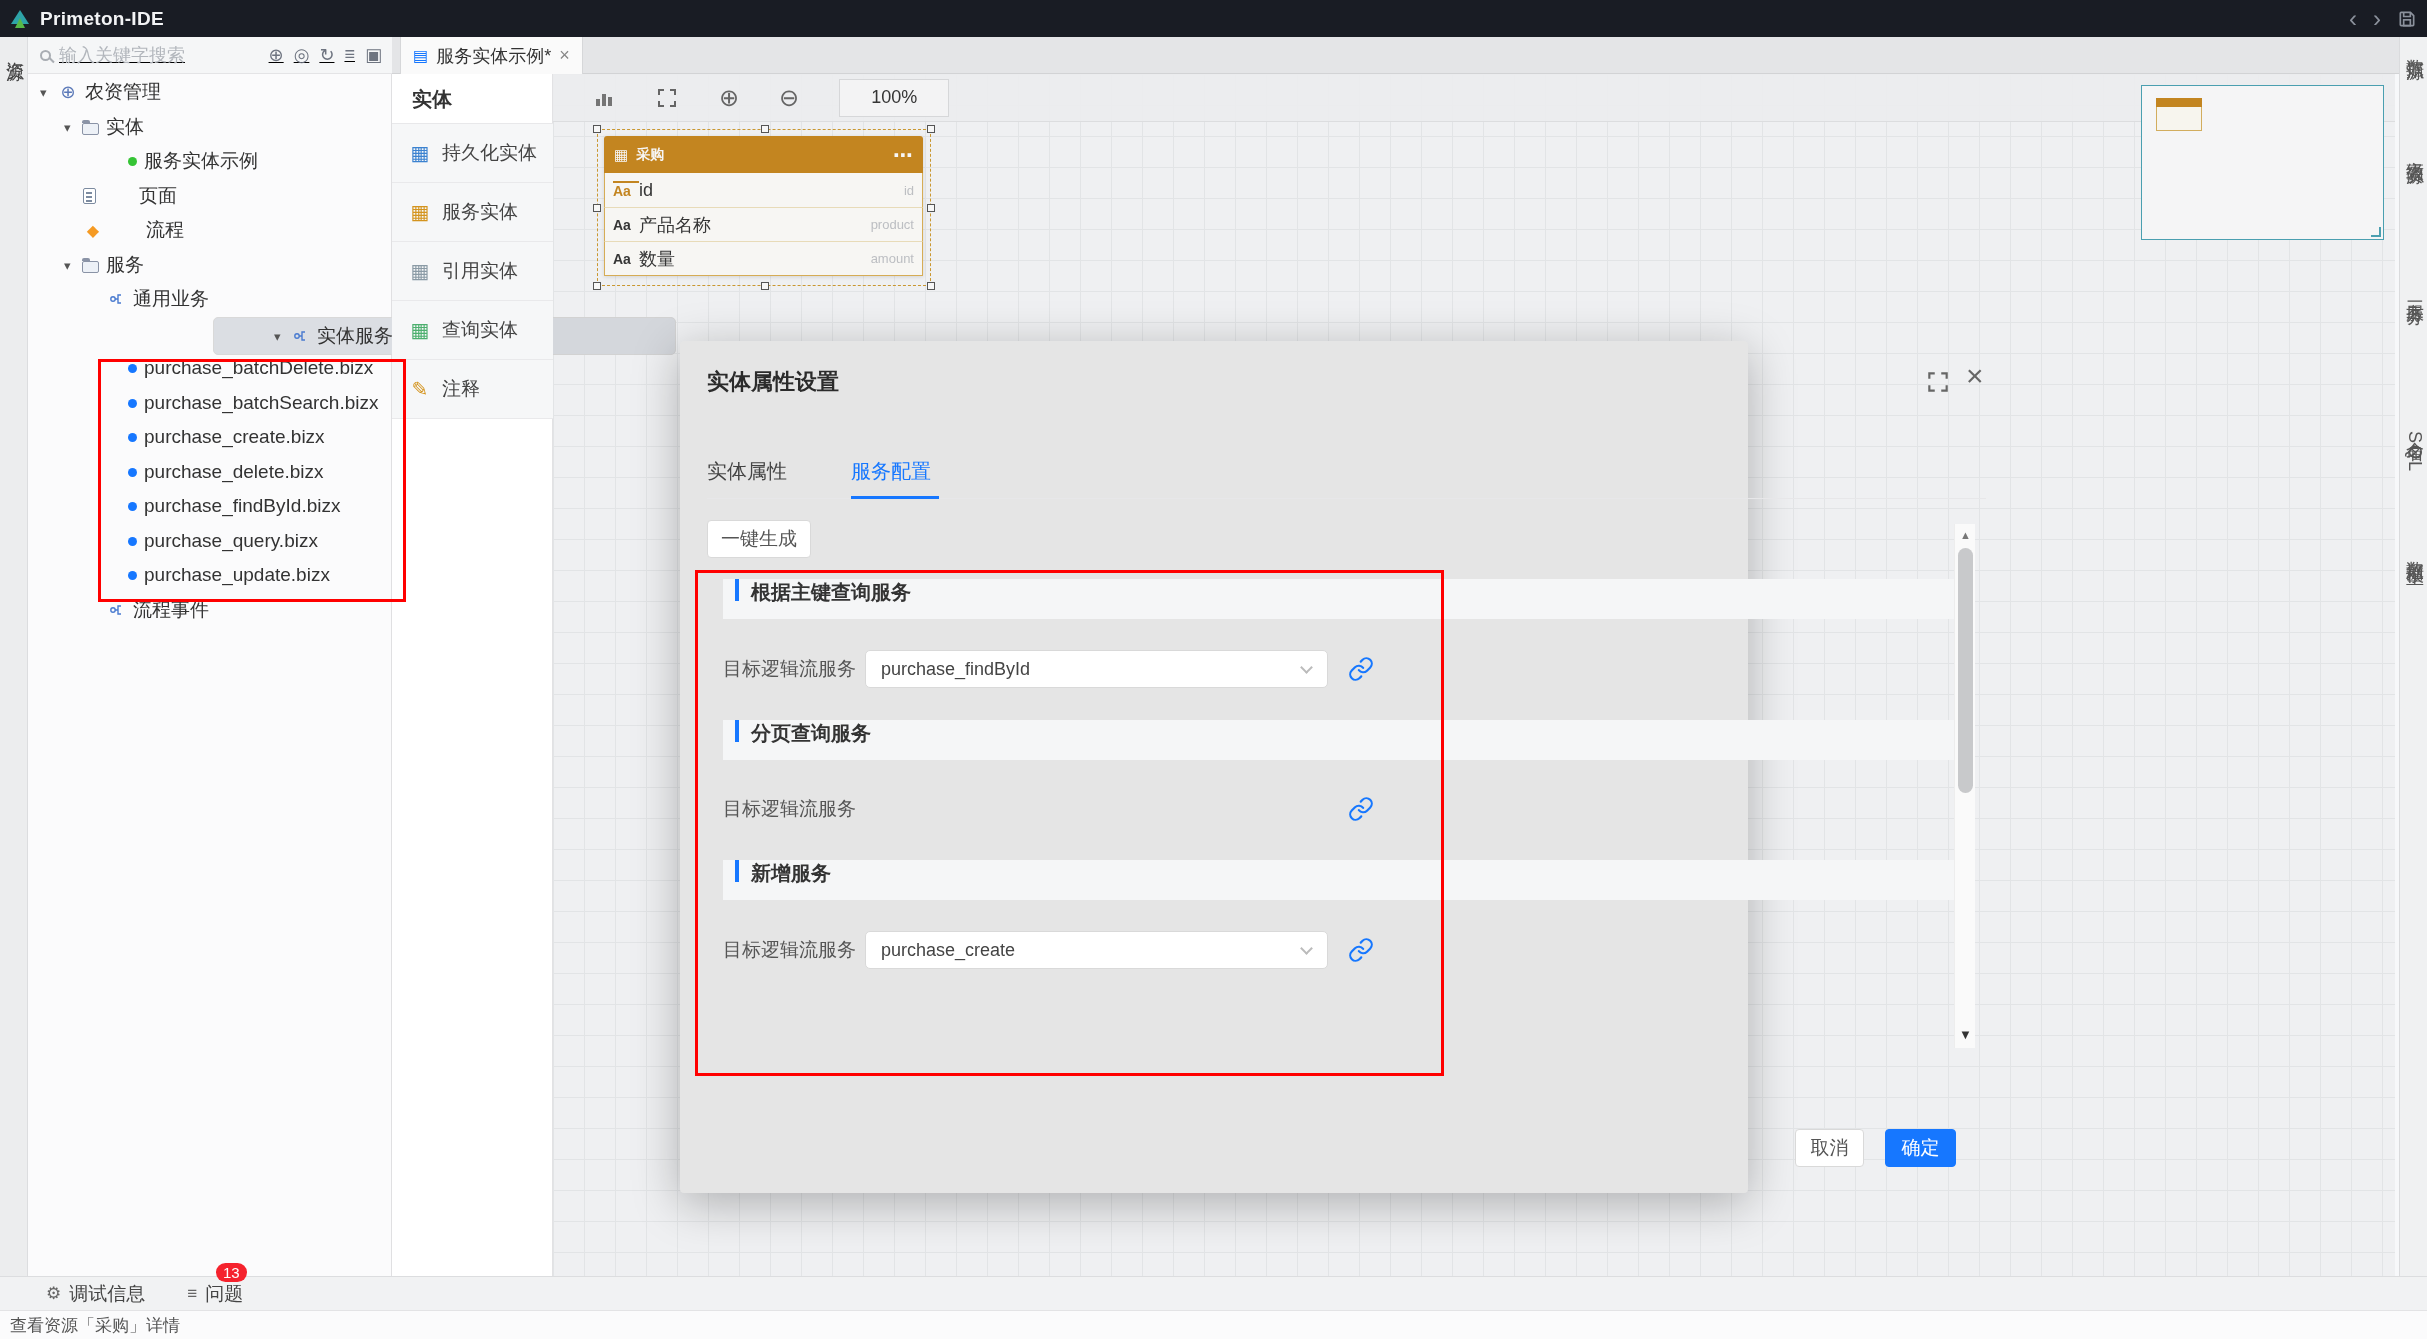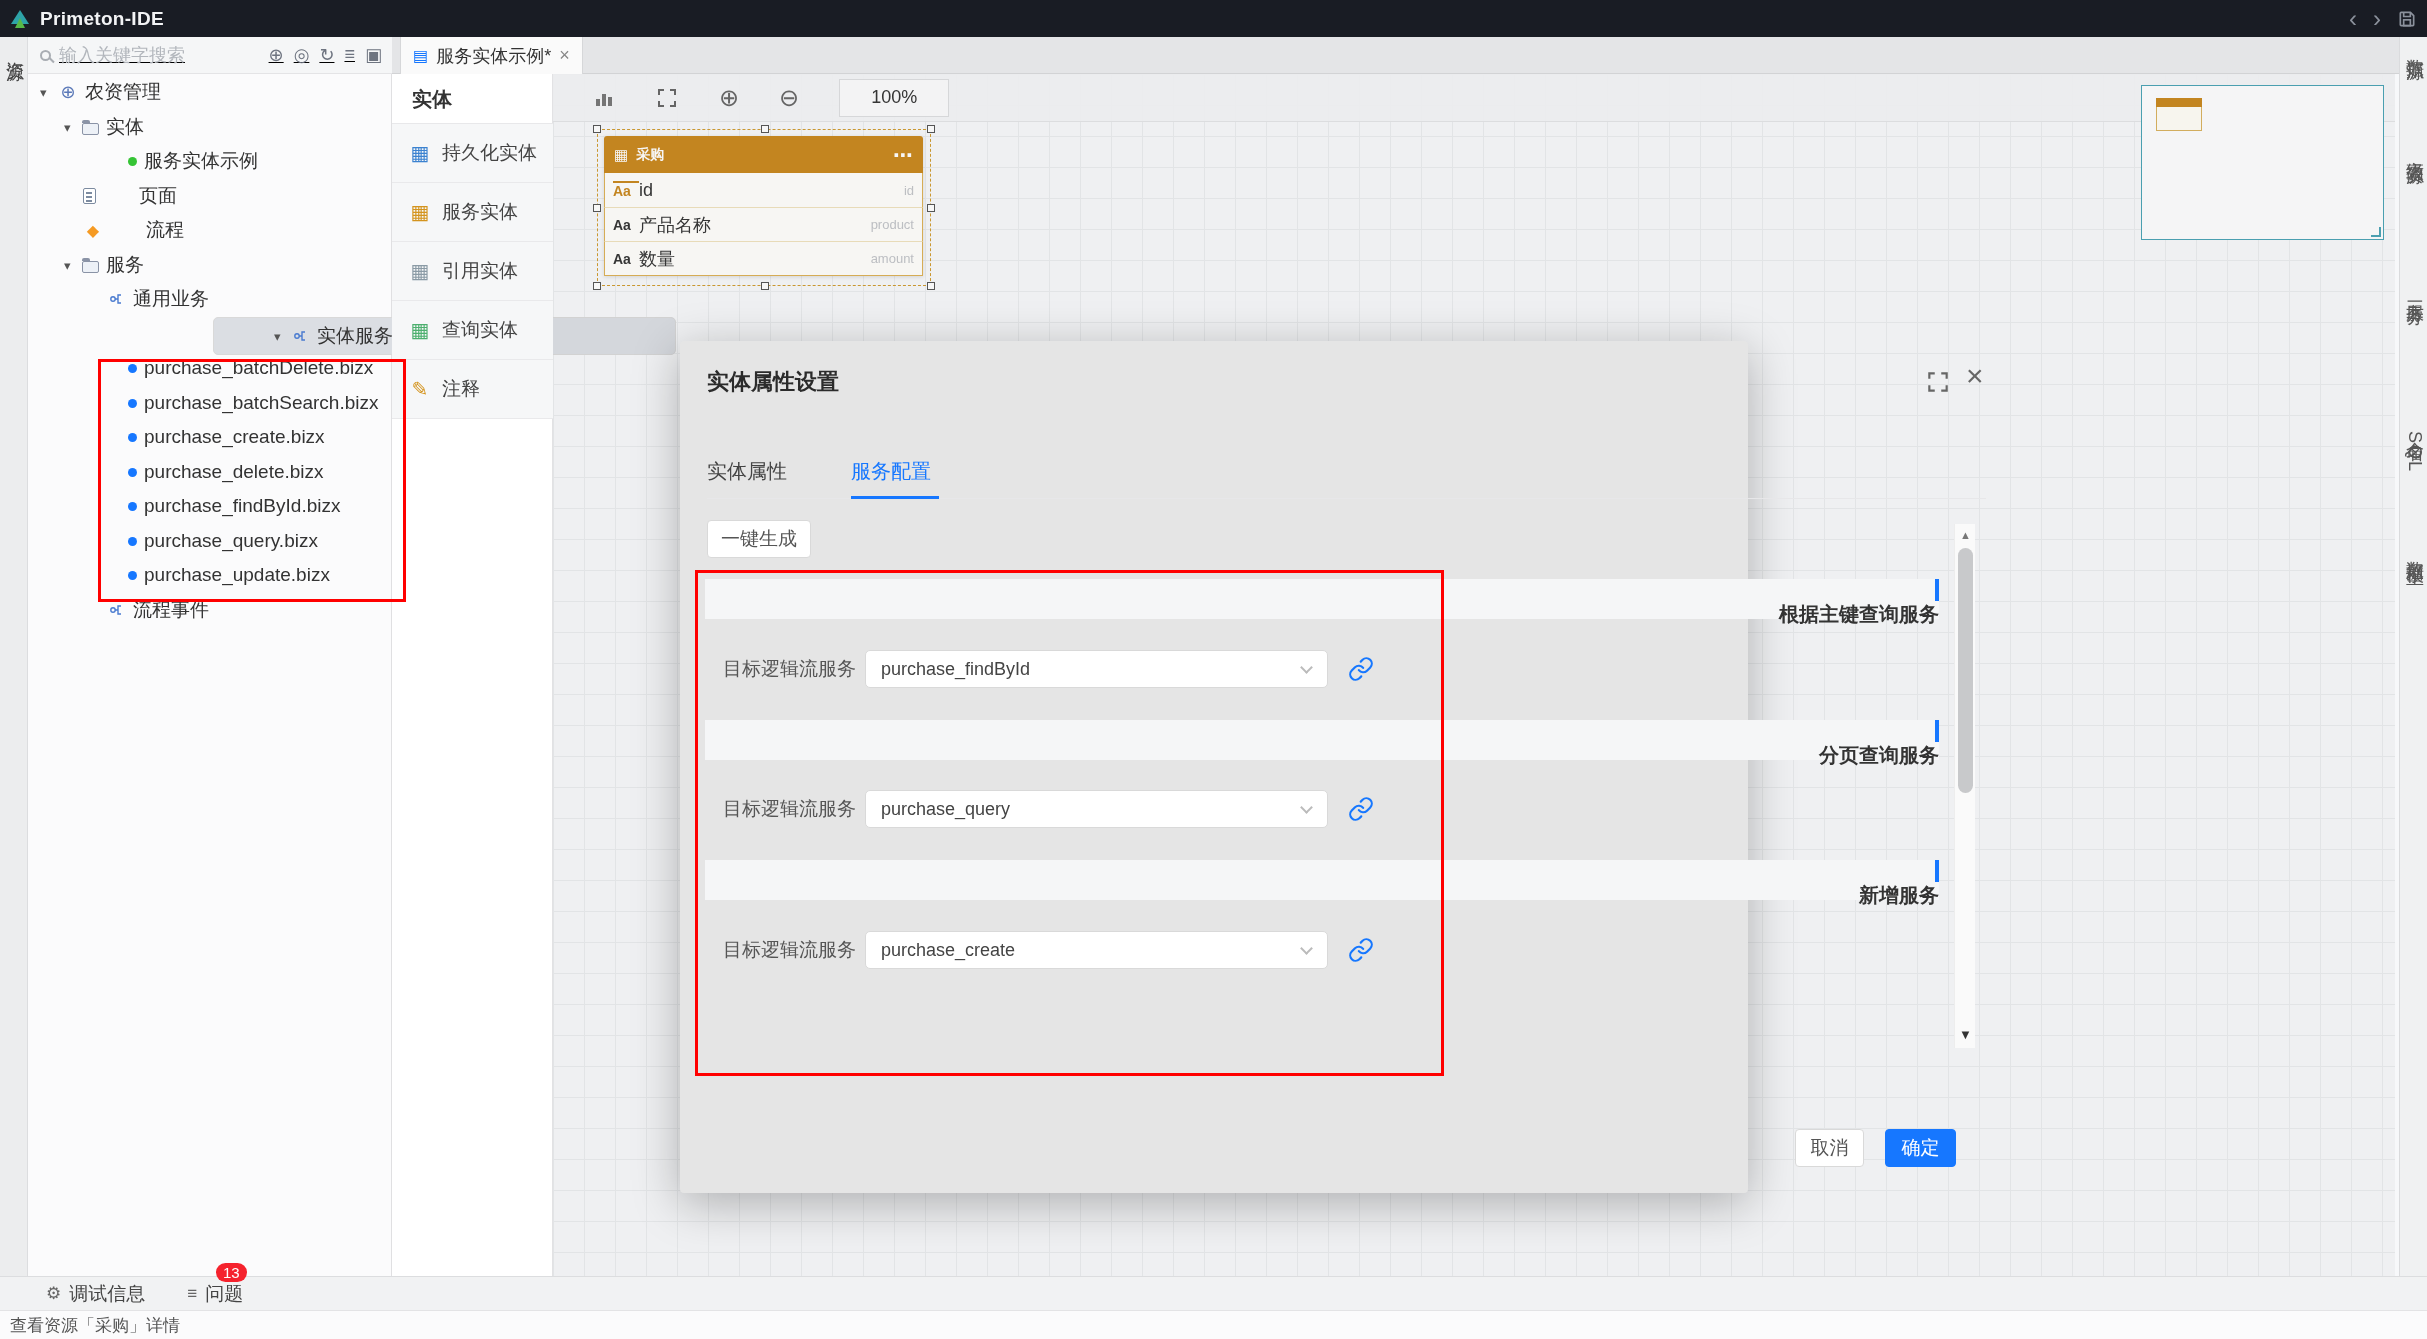--- a/index.html
+++ b/index.html
@@ -96,21 +96,21 @@
   
   .modal { position:absolute; left:680px; top:341px; width:1068px; height:852px; background:#e5e5e5; box-shadow:0 10px 48px rgba(0,0,0,.28); border-radius:4px; z-index:30; }
   .m-title { position:absolute; left:27px; top:26px; font-size:22px; font-weight:bold; color:#2b2b2b; }
   .m-full { position:absolute; left:1245px; top:28px; width:26px; height:26px; cursor:pointer; }
   .m-close { position:absolute; left:1286px; top:18px; font-size:30px; color:#666; cursor:pointer; }
   .m-tab { position:absolute; top:108px; height:44px; line-height:44px; font-size:20px; color:#444; cursor:pointer; }
   .m-tab.active { color:#1677ff; }
   .m-tabline { position:absolute; left:27px; top:157px; width:1279px; height:1px; background:#e7e7e9; }
   .m-underline { position:absolute; left:171px; top:155px; width:88px; height:3px; background:#1677ff; }
   .gen-btn { position:absolute; left:27px; top:179px; width:104px; height:38px; border:1px solid #d9d9d9; border-radius:4px; background:#fff; font-size:19px; color:#555; display:flex; align-items:center; justify-content:center; cursor:pointer; }
-  .band { position:absolute; left:25px; width:1234px; height:40px; background:#f5f6f7; display:flex; align-items:flex-end;flex-direction:column; }
+  .band { position:absolute; left:43px; width:1234px; height:40px; background:#f5f6f7; display:flex; align-items:flex-start; }
   .band .bar { width:4px; height:22px; background:#1677ff; margin-left:12px; flex:none; }
   .band .band-title { font-size:20px; font-weight:bold; color:#333; margin-left:12px; }
   .frow { position:absolute; left:0; width:1300px; height:38px; }
   .flabel { position:absolute; left:43px; top:0; line-height:38px; font-size:19px; color:#555; }
   .sel { position:absolute; left:185px; top:0; width:463px; height:38px; border:1px solid #d9d9d9; border-radius:5px; background:#fff; display:flex; align-items:center; cursor:pointer; }
   .sel-val { font-size:18px; color:#444; margin-left:15px; flex:1; }
   .sel-caret { width:9px; height:9px; border-right:2px solid #bbb; border-bottom:2px solid #bbb; transform:rotate(45deg); margin-right:16px; margin-top:-4px; flex:none; }
   .linkicon { position:absolute; left:668px; top:6px; cursor:pointer; }
   .m-scroll { position:absolute; left:1274px; top:183px; width:21px; height:524px; background:#fafafa; border-left:1px solid #ededed; }
   .ms-up { position:absolute; left:0; top:0; width:21px; height:22px; text-align:center; font-size:11px; color:#777; line-height:22px; cursor:pointer; }
@@ -385,24 +385,20 @@
           </svg>
       </span>
     </div>
 
     <div class="band" style="top:379px">
       <span class="bar"></span>
       <span class="band-title">分页查询服务</span>
     </div>
     <div class="frow" style="top:449px">
       <span class="flabel">目标逻辑流服务</span>
-      <div class="sel">
-        <span class="sel-val">purchase_query</span>
-        <span class="sel-caret"></span>
-      </div>
       <span class="linkicon">
         <svg width="26" height="26" viewBox="0 0 24 24" fill="none" stroke="#1677ff" stroke-width="2" stroke-linecap="round">
             <path d="M10 13a5 5 0 0 0 7.54.54l3-3a5 5 0 0 0-7.07-7.07l-1.72 1.71"></path>
             <path d="M14 11a5 5 0 0 0-7.54-.54l-3 3a5 5 0 0 0 7.07 7.07l1.71-1.71"></path>
           </svg>
       </span>
     </div>
 
     <div class="band" style="top:519px">
       <span class="bar"></span>

